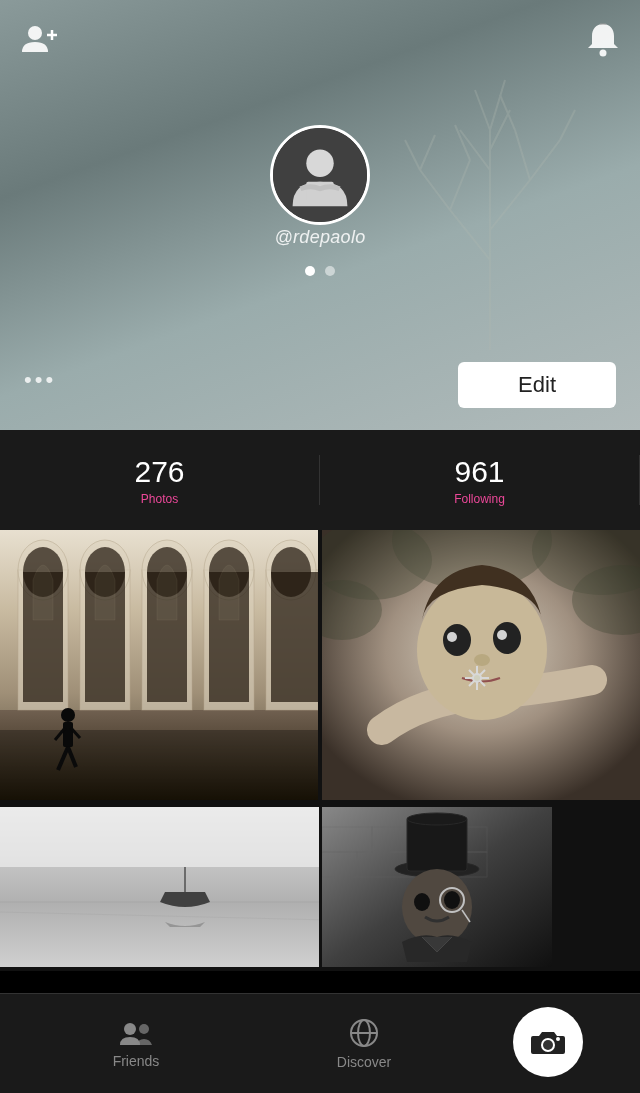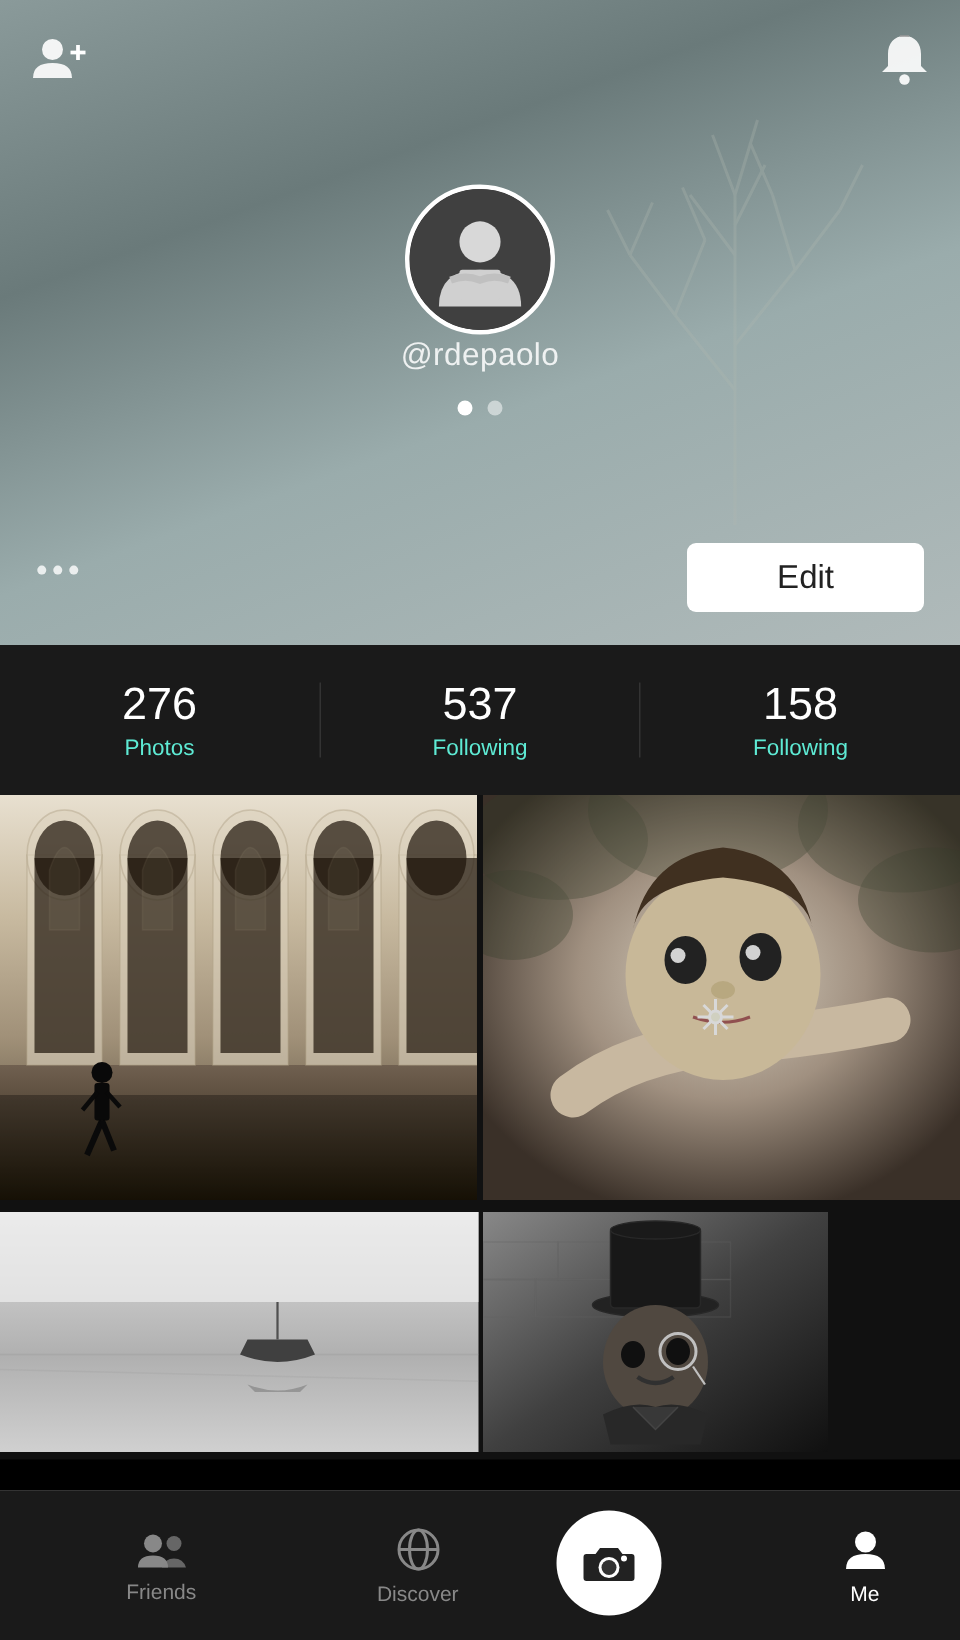--- a/index.html
+++ b/index.html
@@ -71,23 +71,24 @@
 
     .profile-name {
       color: white;
       font-size: 36px;
       font-weight: 300;
       margin-top: 14px;
       letter-spacing: 0.5px;
     }
     .profile-handle {
       color: rgba(255,255,255,0.85);
-      font-size: 21px;
+      font-size: 18px;
       margin-top: 2px;
       letter-spacing: 0.3px;
+      font-style: italic;
     }
 
     .dots-indicator {
       display: flex;
       gap: 10px;
       margin-top: 18px;
     }
     .dot {
       width: 10px;
       height: 10px;
@@ -142,22 +143,22 @@
       align-items: center;
       justify-content: center;
       cursor: pointer;
     }
     .stat-number {
       color: white;
       font-size: 30px;
       font-weight: 300;
     }
     .stat-label {
-      color: #5eead4;
-      font-size: 15px;
+      color: #ec4899;
+      font-size: 12px;
       margin-top: 3px;
     }
     .stat-divider {
       width: 1px;
       height: 50px;
       background: #333;
     }
 
     
     .photo-grid {
@@ -289,28 +290,24 @@
   </div>
 </div>
 
 <div class="stats-row">
   <div class="stat-item">
     <span class="stat-number">276</span>
     <span class="stat-label">Photos</span>
   </div>
   <div class="stat-divider"></div>
   <div class="stat-item">
-    <span class="stat-number">537</span>
+    <span class="stat-number">961</span>
     <span class="stat-label">Following</span>
   </div>
   <div class="stat-divider"></div>
-  <div class="stat-item">
-    <span class="stat-number">158</span>
-    <span class="stat-label">Following</span>
-  </div>
 </div>
 
 <div class="photo-grid">
 
   <div class="photo-cell">
     <svg width="318" height="270" viewBox="0 0 318 270" xmlns="http://www.w3.org/2000/svg">
       <defs>
         <linearGradient id="churchBg" x1="0" y1="0" x2="0" y2="1">
           <stop offset="0%" stop-color="#e8e0d0"></stop>
           <stop offset="30%" stop-color="#c8baa0"></stop>
@@ -535,20 +532,13 @@
           <path d="M4 10 L10 10 L13 6 L25 6 L28 10 L34 10 Q36 10 36 12 L36 26 Q36 28 34 28 L4 28 Q2 28 2 26 L2 12 Q2 10 4 10Z"></path>
           <circle cx="19" cy="19" r="7" fill="white"></circle>
           <circle cx="19" cy="19" r="5" fill="#333"></circle>
           <circle cx="29" cy="13" r="2" fill="white"></circle>
         </svg>
       </div>
     </div>
   </div>
 
 
-  <div class="nav-item active">
-    <svg width="26" height="30" viewBox="0 0 26 30" fill="white">
-      <circle cx="13" cy="10" r="7"></circle>
-      <path d="M0 28 Q0 18 13 18 Q26 18 26 28"></path>
-    </svg>
-    <span class="nav-label" style="color:white;">Me</span>
-  </div>
 </div>
 
 </body></html>

